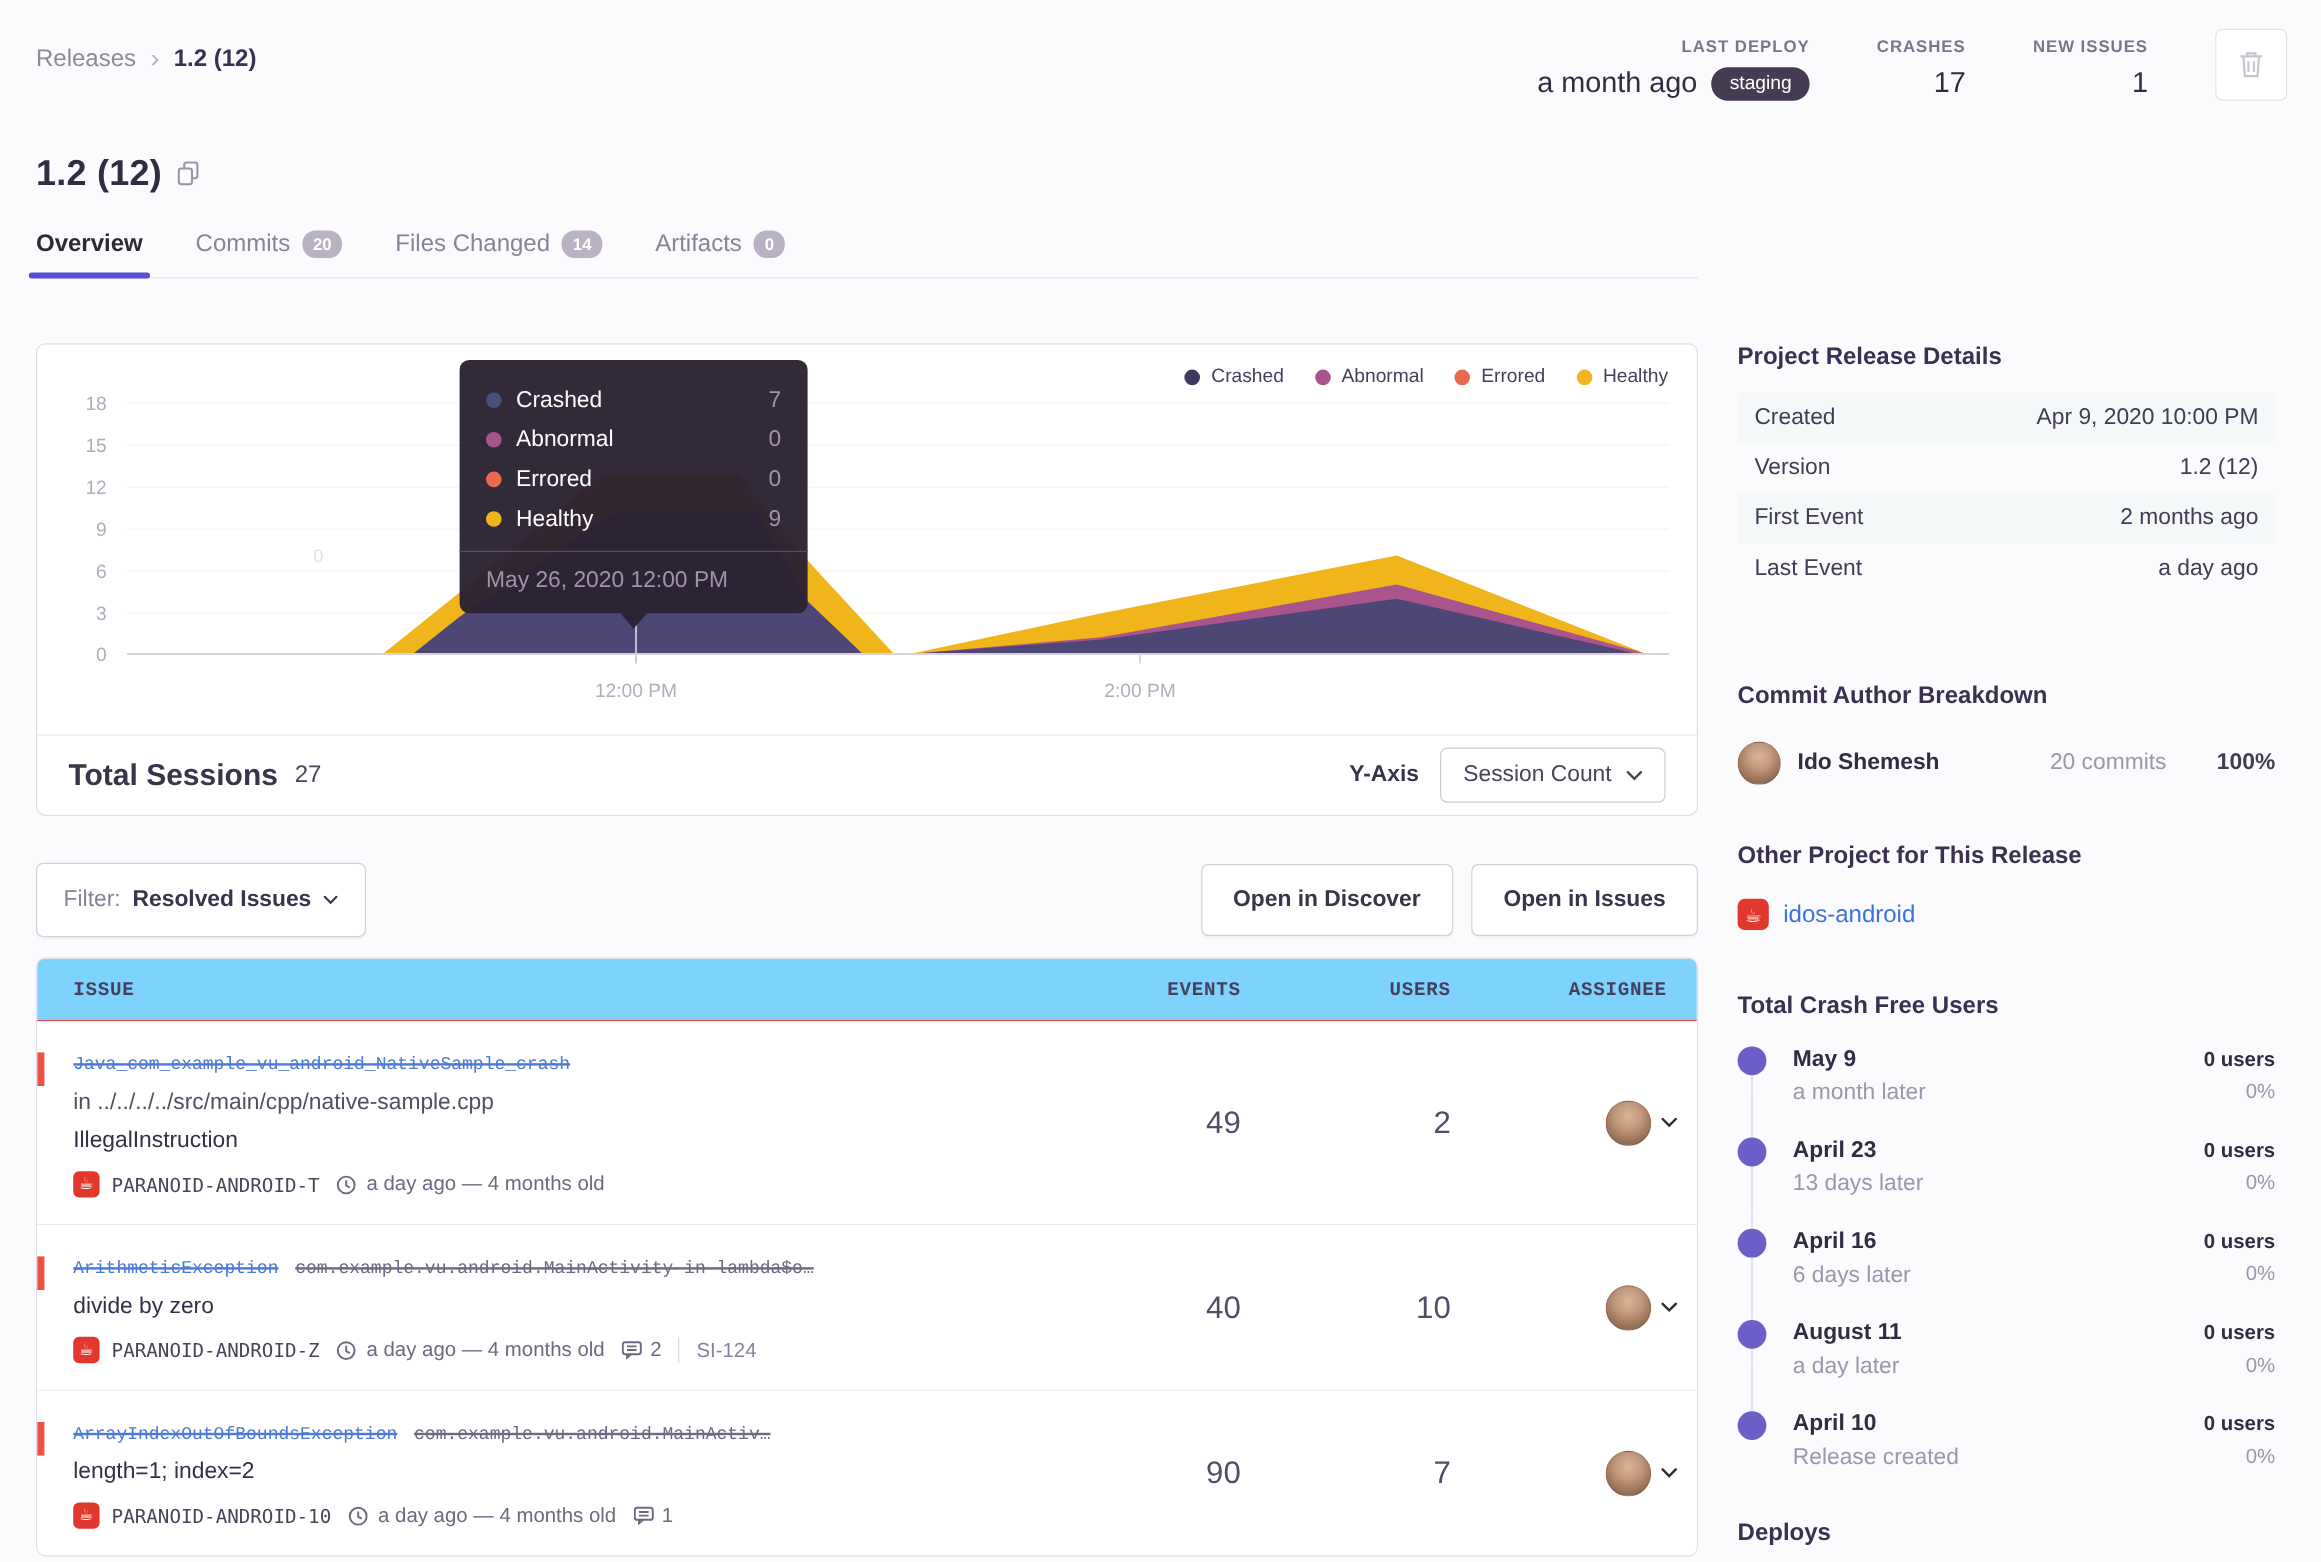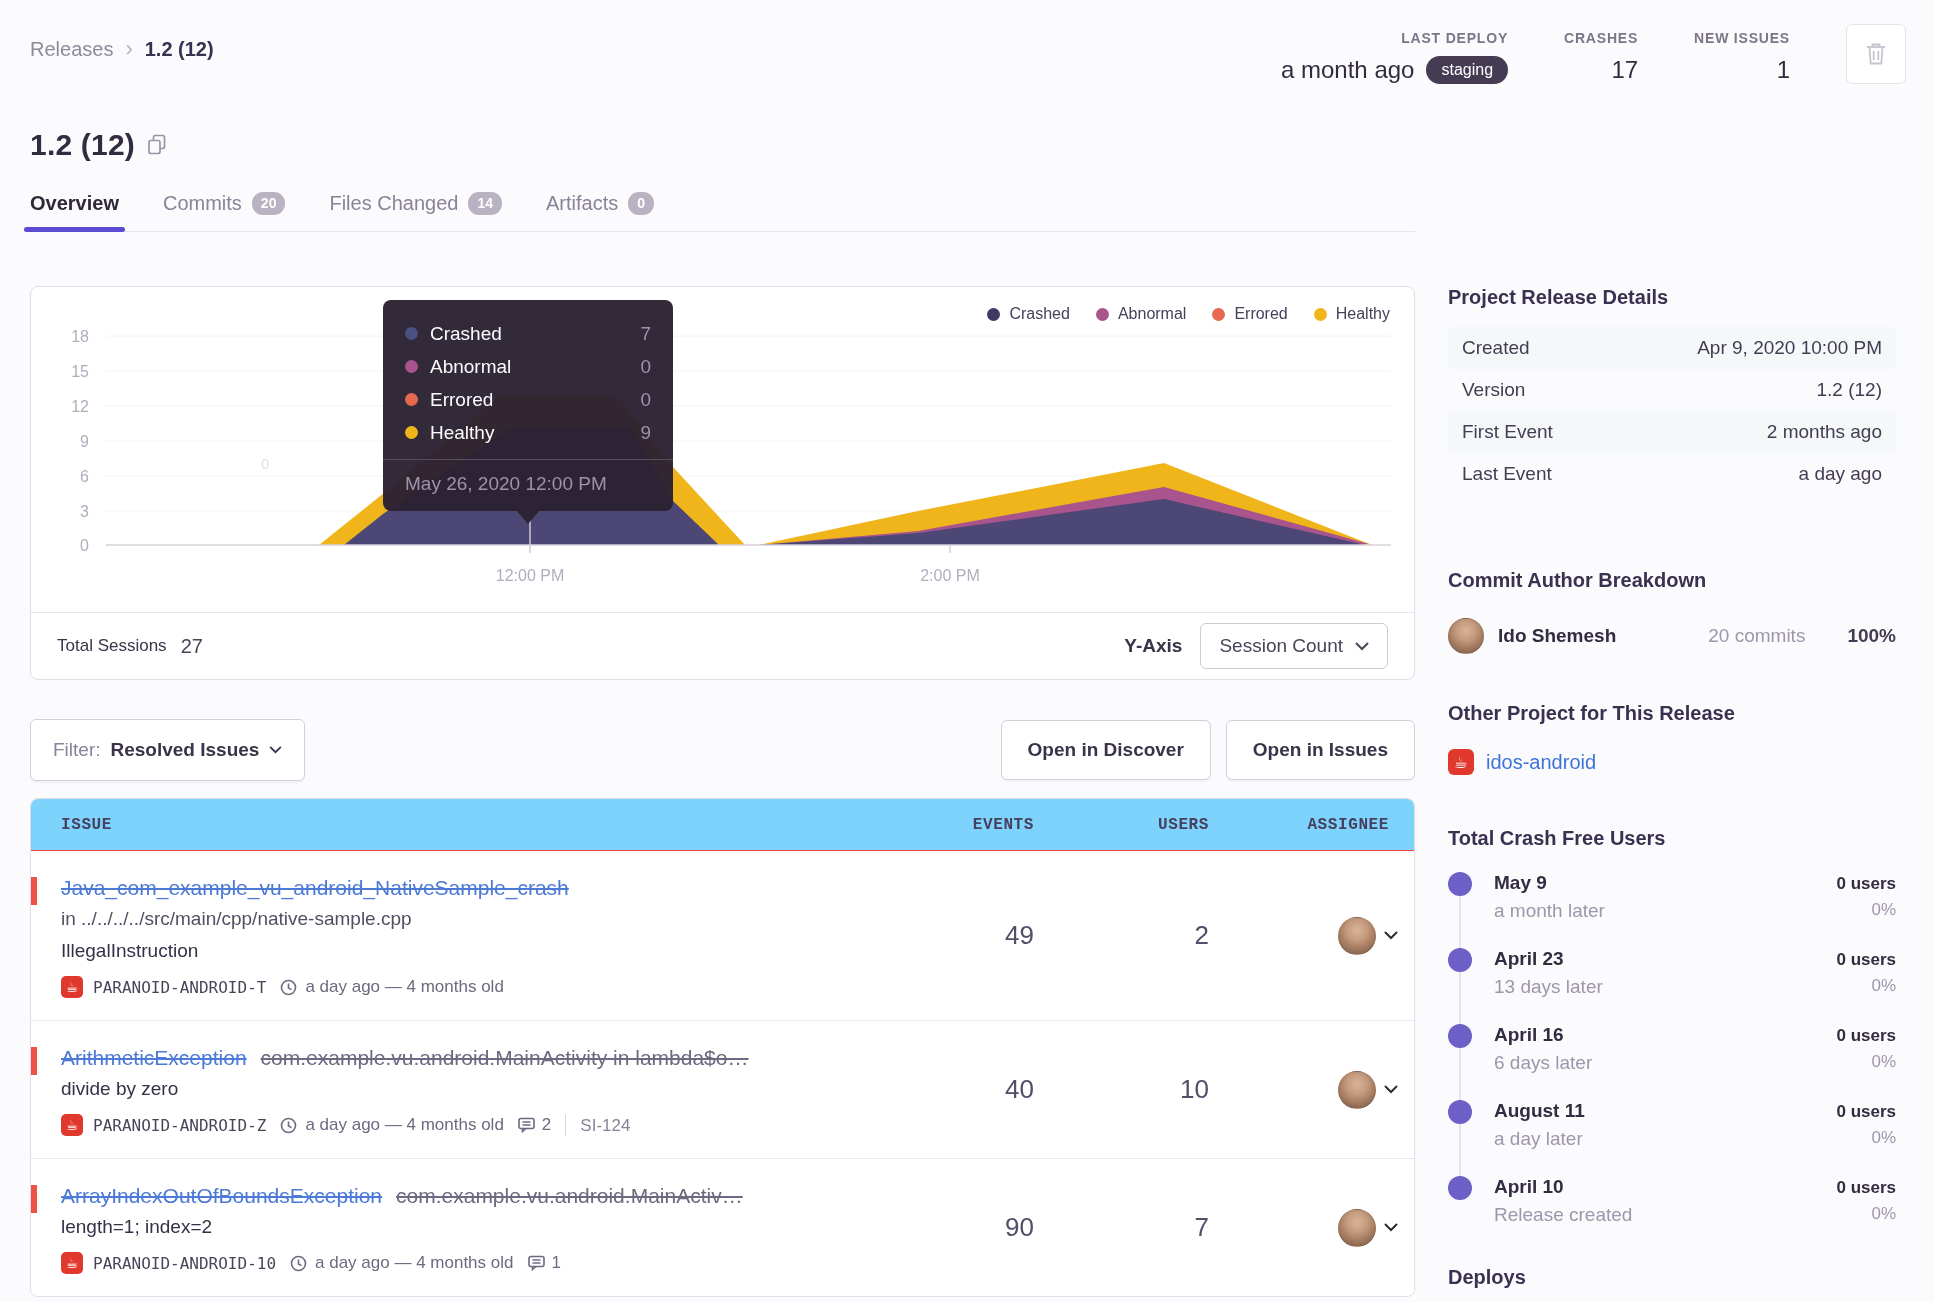--- a/index.html
+++ b/index.html
@@ -45,21 +45,21 @@
   .tooltip { position:absolute; left:352px; top:13px; width:290px; background:rgba(43,34,51,.97); border-radius:8px; padding:17px 22px 0 22px; z-index:5; }
   .tooltip::after { content:""; position:absolute; left:50%; bottom:-13px; transform:translateX(-50%);
     border-left:11px solid transparent; border-right:11px solid transparent; border-top:13px solid rgba(43,34,51,.97); }
   .tt-row { display:flex; align-items:center; gap:12px; height:33px; }
   .tt-label { color:#FCFCFD; font-size:19px; flex:1; }
   .tt-value { color:#9E93AB; font-size:19px; }
   .tt-divider { height:1px; background:#574E63; margin:10px -22px 0 -22px; }
   .tt-date { color:#9E93AB; font-size:19px; padding:13px 0 16px 0; }
 
   .chart-footer { border-top:1px solid #E8E4EC; height:67px; display:flex; align-items:center; padding:0 26px; }
-  .ts-label { font-size:17px; font-weight:normal; color:#3A334A; }
+  .ts-label { font-size:25px; font-weight:bold; color:#3A334A; }
   .ts-value { font-size:20px; color:#4A4458; margin-left:14px; }
   .yaxis-group { margin-left:auto; display:flex; align-items:center; gap:18px; }
   .yaxis-label { font-size:19px; font-weight:bold; color:#3A334A; }
   .select-box { display:flex; align-items:center; gap:12px; border:1px solid #CFC9D6; border-radius:6px; background:#fff; padding:11px 18px; font-size:19px; color:#4A4458; cursor:pointer; }
 
   
   .filter-bar { display:flex; align-items:center; margin-top:39px; }
   .btn { background:#fff; border:1px solid #D5CFDB; border-radius:6px; box-shadow:0 2px 0 rgba(0,0,0,.03); cursor:pointer; }
   .filter-btn { display:flex; align-items:center; gap:10px; padding:19px 22px; font-size:19px; }
   .filter-prefix { color:#8A8298; }
@@ -72,21 +72,21 @@
   .i-grid { display:grid; grid-template-columns:1fr 150px 170px 180px; align-items:center; }
   .i-head { background:#7dd3fc; height:52px; border-bottom:1px solid #ef4444;font-family:Liberation Mono, monospace; }
   .i-head > div { font-size:16px; font-weight:bold; letter-spacing:.6px; color:#473F5E; }
   .h-issue { padding-left:30px; }
   .h-right { text-align:right; }
   .pr-events { padding-right:30px; } .pr-users { padding-right:25px; } .pr-assignee { padding-right:25px; }
   .issue-row { position:relative; border-bottom:1px solid #EBE7EF; padding:22px 0; background:#fff; }
   .issue-row:last-child { border-bottom:none; }
   .issue-row::before { content:""; position:absolute; left:0; top:26px; width:6px; height:28px; background:#EE5244; }
   .i-cell-main { padding-left:30px; min-width:0; }
-  .i-title-line { font-size:21px; line-height:29px; white-space:nowrap; overflow:hidden; }
+  .i-title-line { font-size:15px; line-height:29px; white-space:nowrap; overflow:hidden;font-family:Liberation Mono, monospace; }
   .i-title { color:#4C7AD6; text-decoration:line-through; text-decoration-thickness:2px; cursor:pointer; }
   .i-culprit { color:#6E6880; text-decoration:line-through; text-decoration-thickness:2px; margin-left:14px; }
   .i-culprit-block { font-size:19px; line-height:30px; color:#554E63; margin-top:2px; }
   .i-message { font-size:19px; line-height:30px; color:#362F47; margin-top:2px; }
   .i-meta { display:flex; align-items:center; gap:14px; margin-top:10px; }
   .proj-badge { display:flex; align-items:center; gap:10px; }
   .java-icon { width:22px; height:22px; background:#E0382C; border-radius:5px; color:#fff; display:flex; align-items:center; justify-content:center; font-size:14px; font-family:"DejaVu Sans", sans-serif; }
   .proj-slug { font-family:"DejaVu Sans Mono", monospace; font-size:16px; color:#4A4458; }
   .meta-age { display:flex; align-items:center; gap:8px; color:#6F6880; font-size:17px; }
   .meta-comments { display:flex; align-items:center; gap:7px; color:#6F6880; font-size:17px; }

